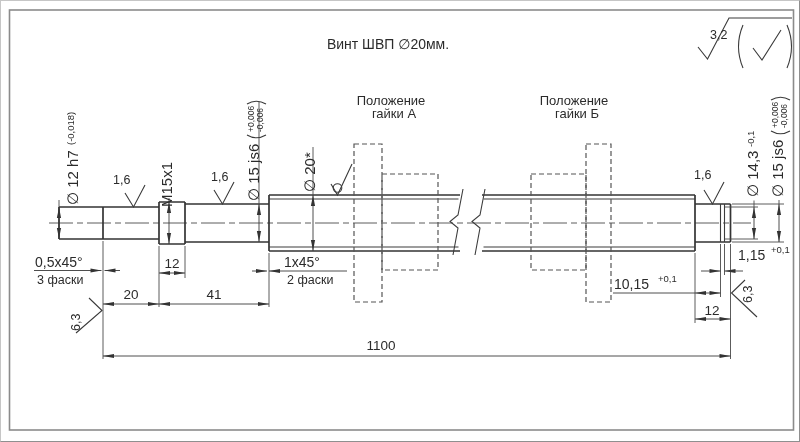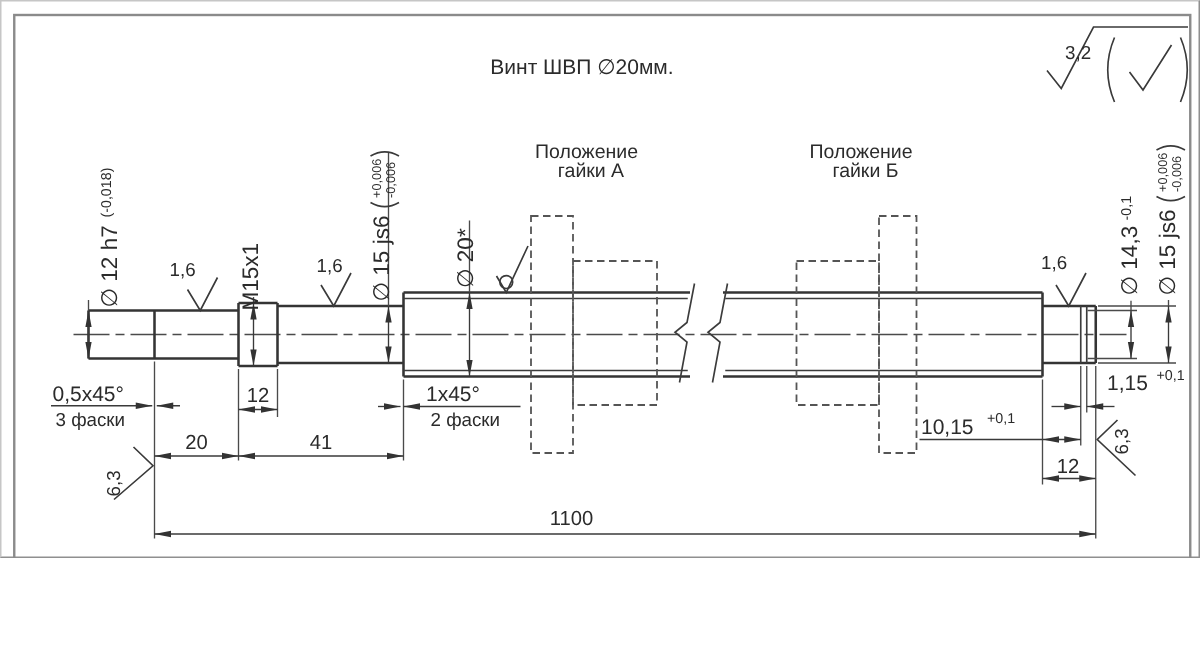--- a/index.html
+++ b/index.html
@@ -1,17 +1,17 @@
 <!DOCTYPE html>
 <html><head>
 <meta charset="utf-8">
 <style>
   html,body{margin:0;padding:0;background:#ffffff;}
   .page{
-    position:relative;width:800px;height:372px;background:#ffffff;
+    position:relative;width:800px;height:442px;background:#ffffff;
     box-sizing:border-box;
     border:1px solid #c6c6c6;border-right-color:#8f8f8f;border-bottom-color:#8f8f8f;
     font-family:"Liberation Sans", sans-serif;
   }
   svg{display:block;}
   
   .ol   {stroke:#343434;stroke-width:1.7;fill:none;}
   .ol2  {stroke:#3c3c3c;stroke-width:1.1;fill:none;}
   .brk  {stroke:#3c3c3c;stroke-width:1.1;fill:none;}
   .ext  {stroke:#4a4a4a;stroke-width:0.9;fill:none;}

